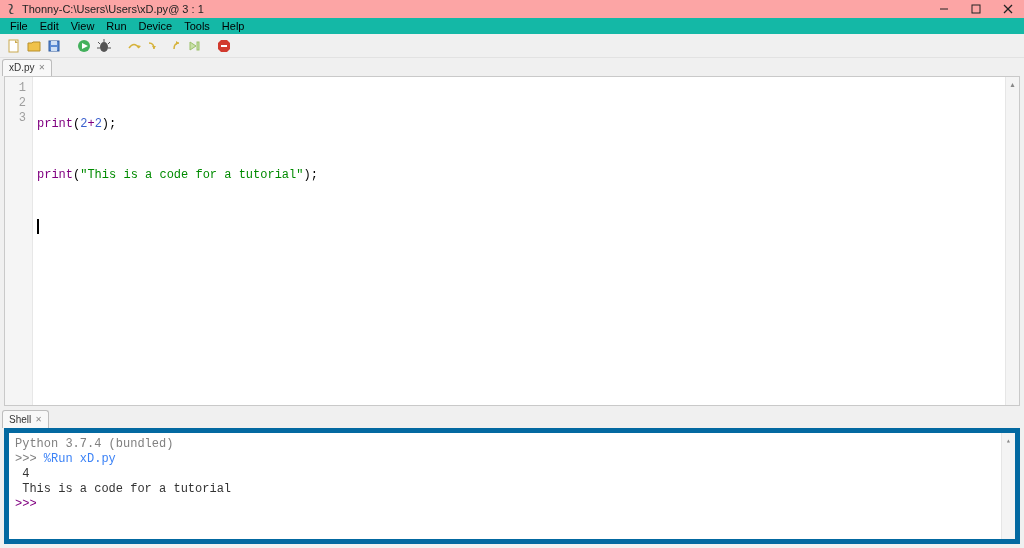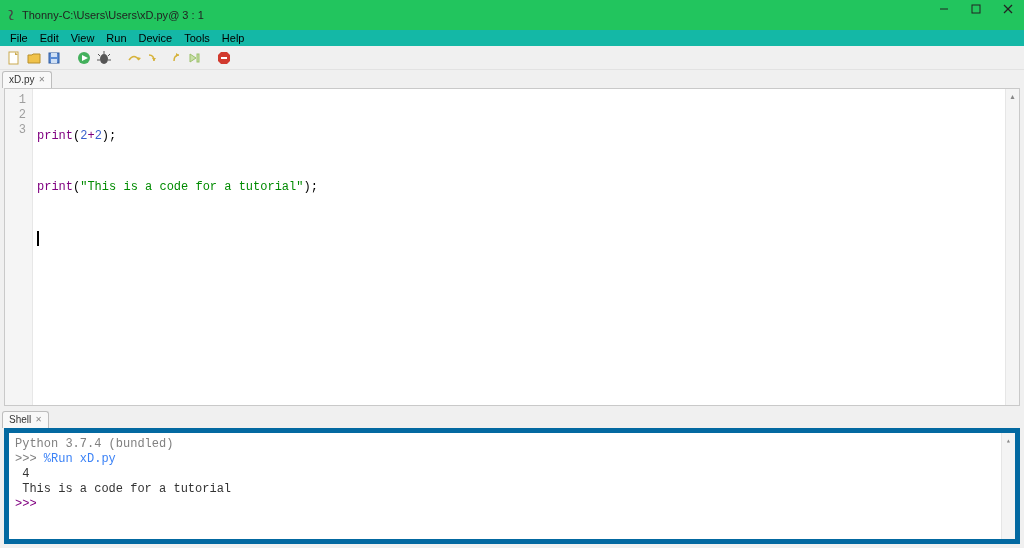--- a/index.html
+++ b/index.html
@@ -5,21 +5,21 @@
 * { margin: 0; padding: 0; box-sizing: border-box; }
 body {
   width: 1024px; height: 548px;
   background: #f0f0f0;
   font-family: Tahoma, "Segoe UI", sans-serif;
   font-size: 11px;
   display: flex; flex-direction: column;
   overflow: hidden;
 }
 .titlebar {
-  height: 30px; background: #22c55e;
+  height: 18px; background: #fca5a5;
   display: flex; align-items: center;
   padding: 0 4px 0 6px;
   color: #222;
   font-size: 11px;
   position: relative;
 }
 .app-logo {
   width: 10px; height: 10px; margin-right: 6px;
   display: inline-flex; align-items: center; justify-content: center;
 }
@@ -88,21 +88,21 @@
 .editor-scrollbar, .shell-scrollbar {
   width: 14px; background:#f4f4f4; border-left:1px solid #e6e6e6;
   display:flex; align-items:flex-start; justify-content:center;
 }
 .scroll-uparrow, .scroll-downarrow {
   width:14px; height:14px;
   display:flex; align-items:center; justify-content:center;
   font-size:8px; color:#888;
 }
 .shell-header {
-  height: 18px; display:flex; align-items:flex-end;
+  height: 18px; display:flex; 
   padding: 0 2px;
   margin-top: 4px;
 }
 .shell-wrap {
   height: 116px;
   background:#fff;
   border:5px solid #0369a1;
   margin: 0 4px 4px 4px;
   display:flex;
   font-family: "Courier New", monospace; font-size:12px;

